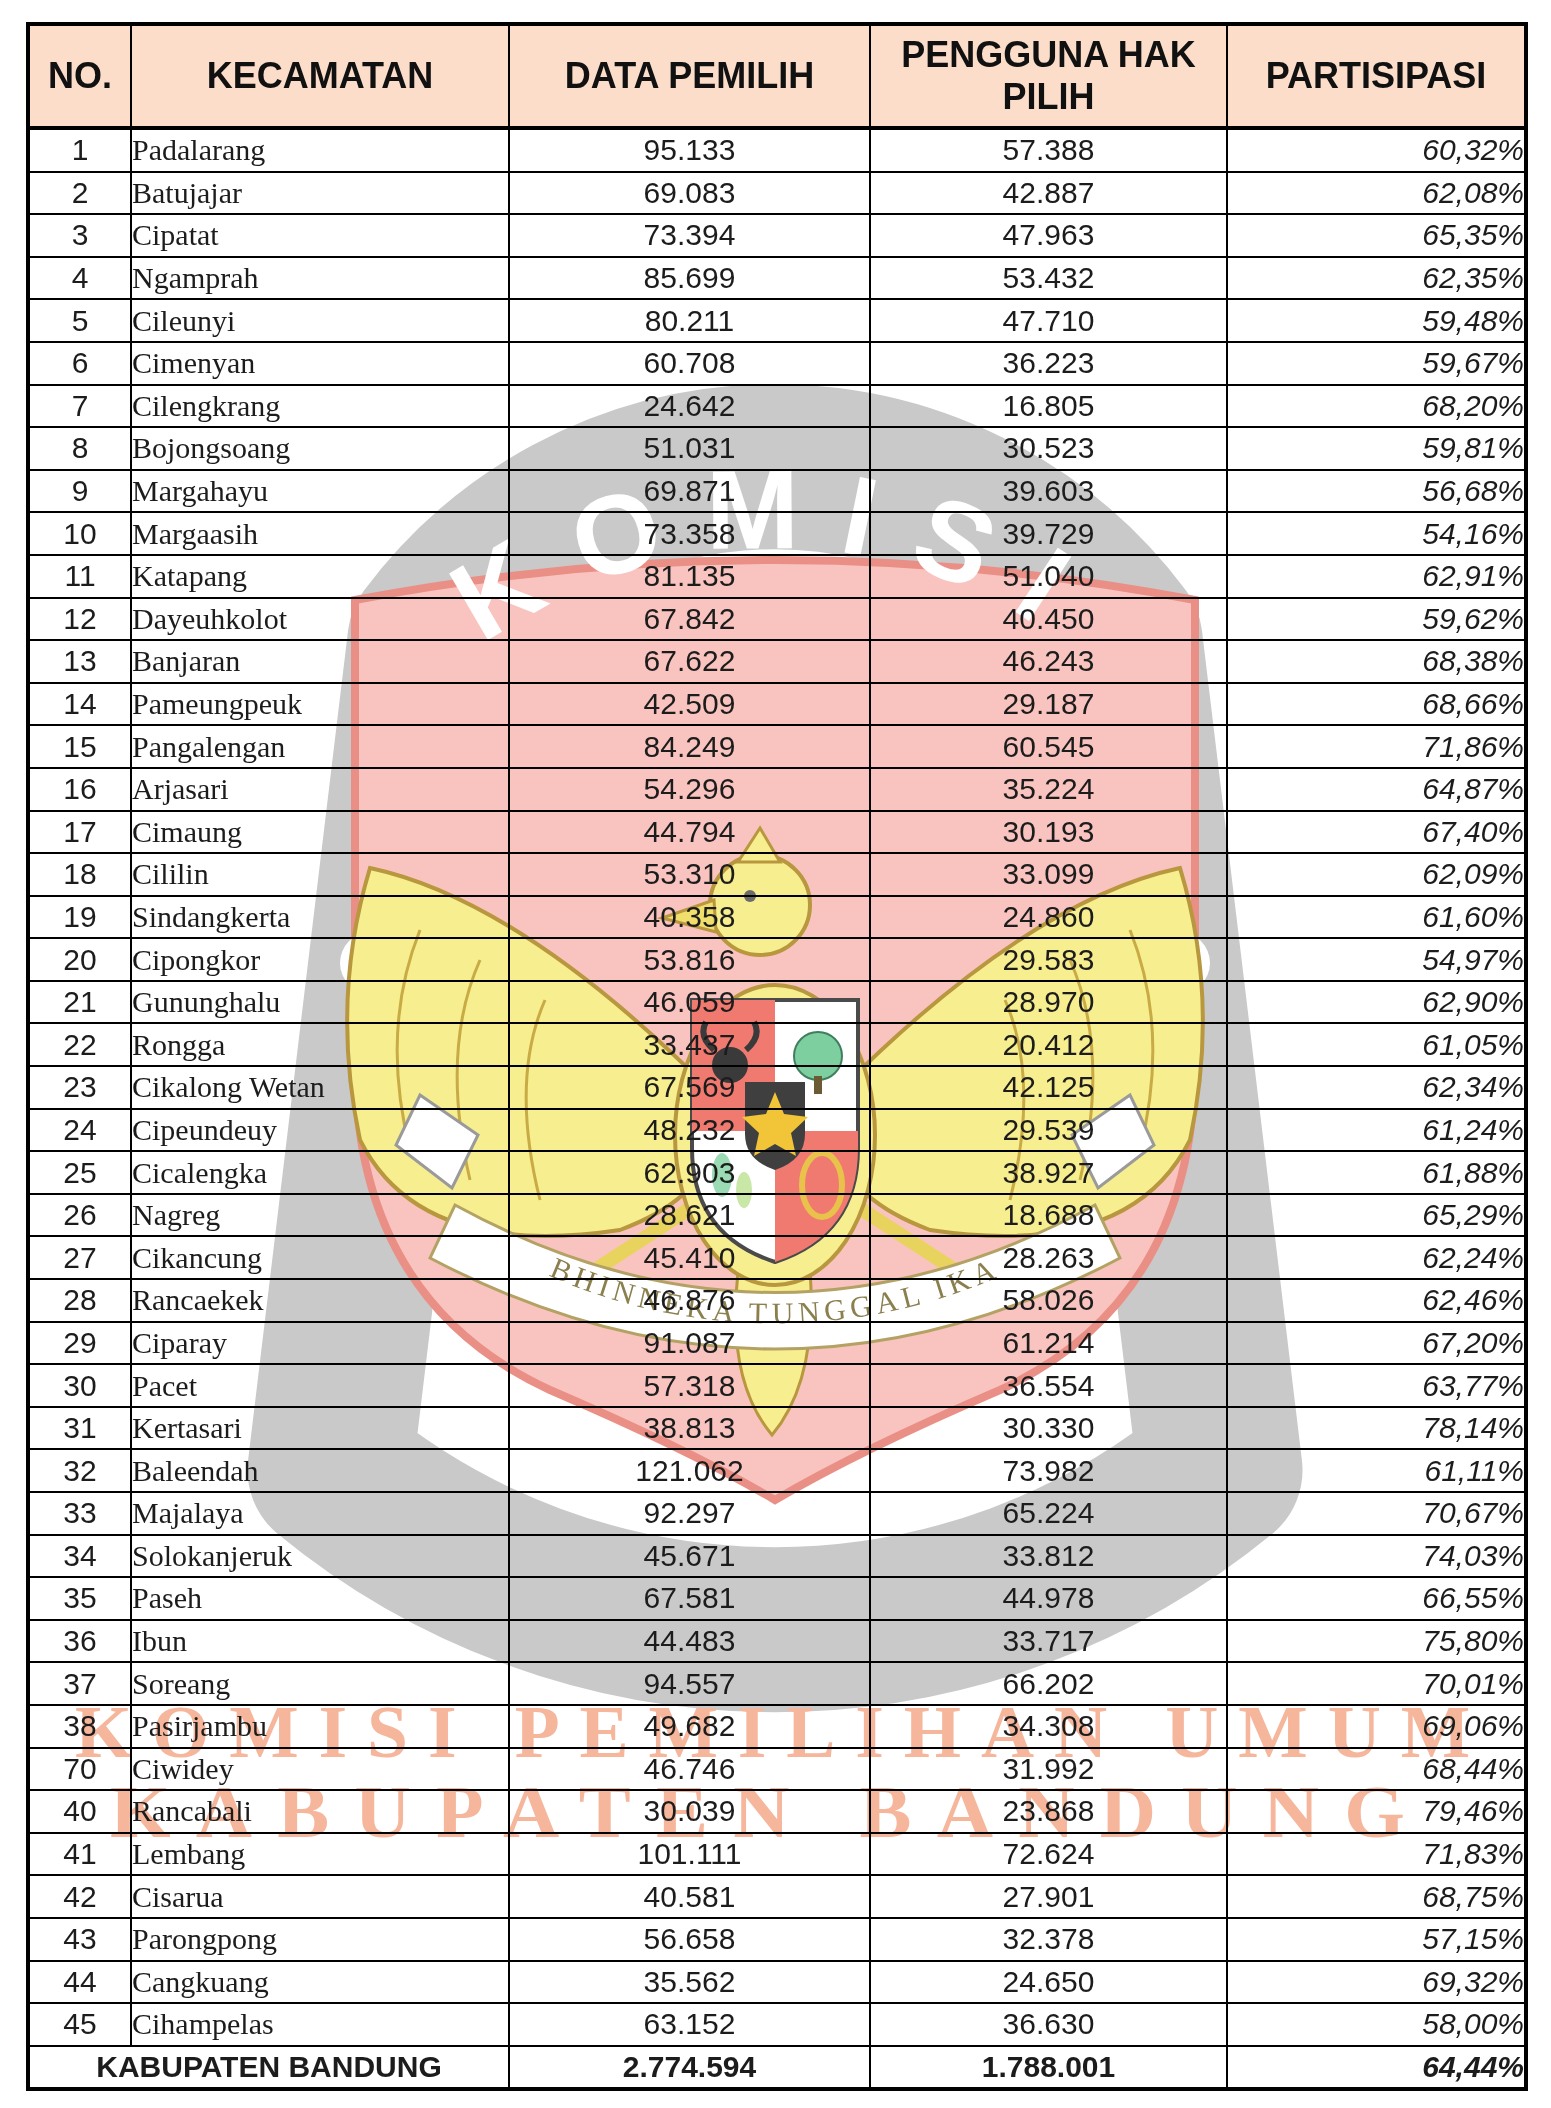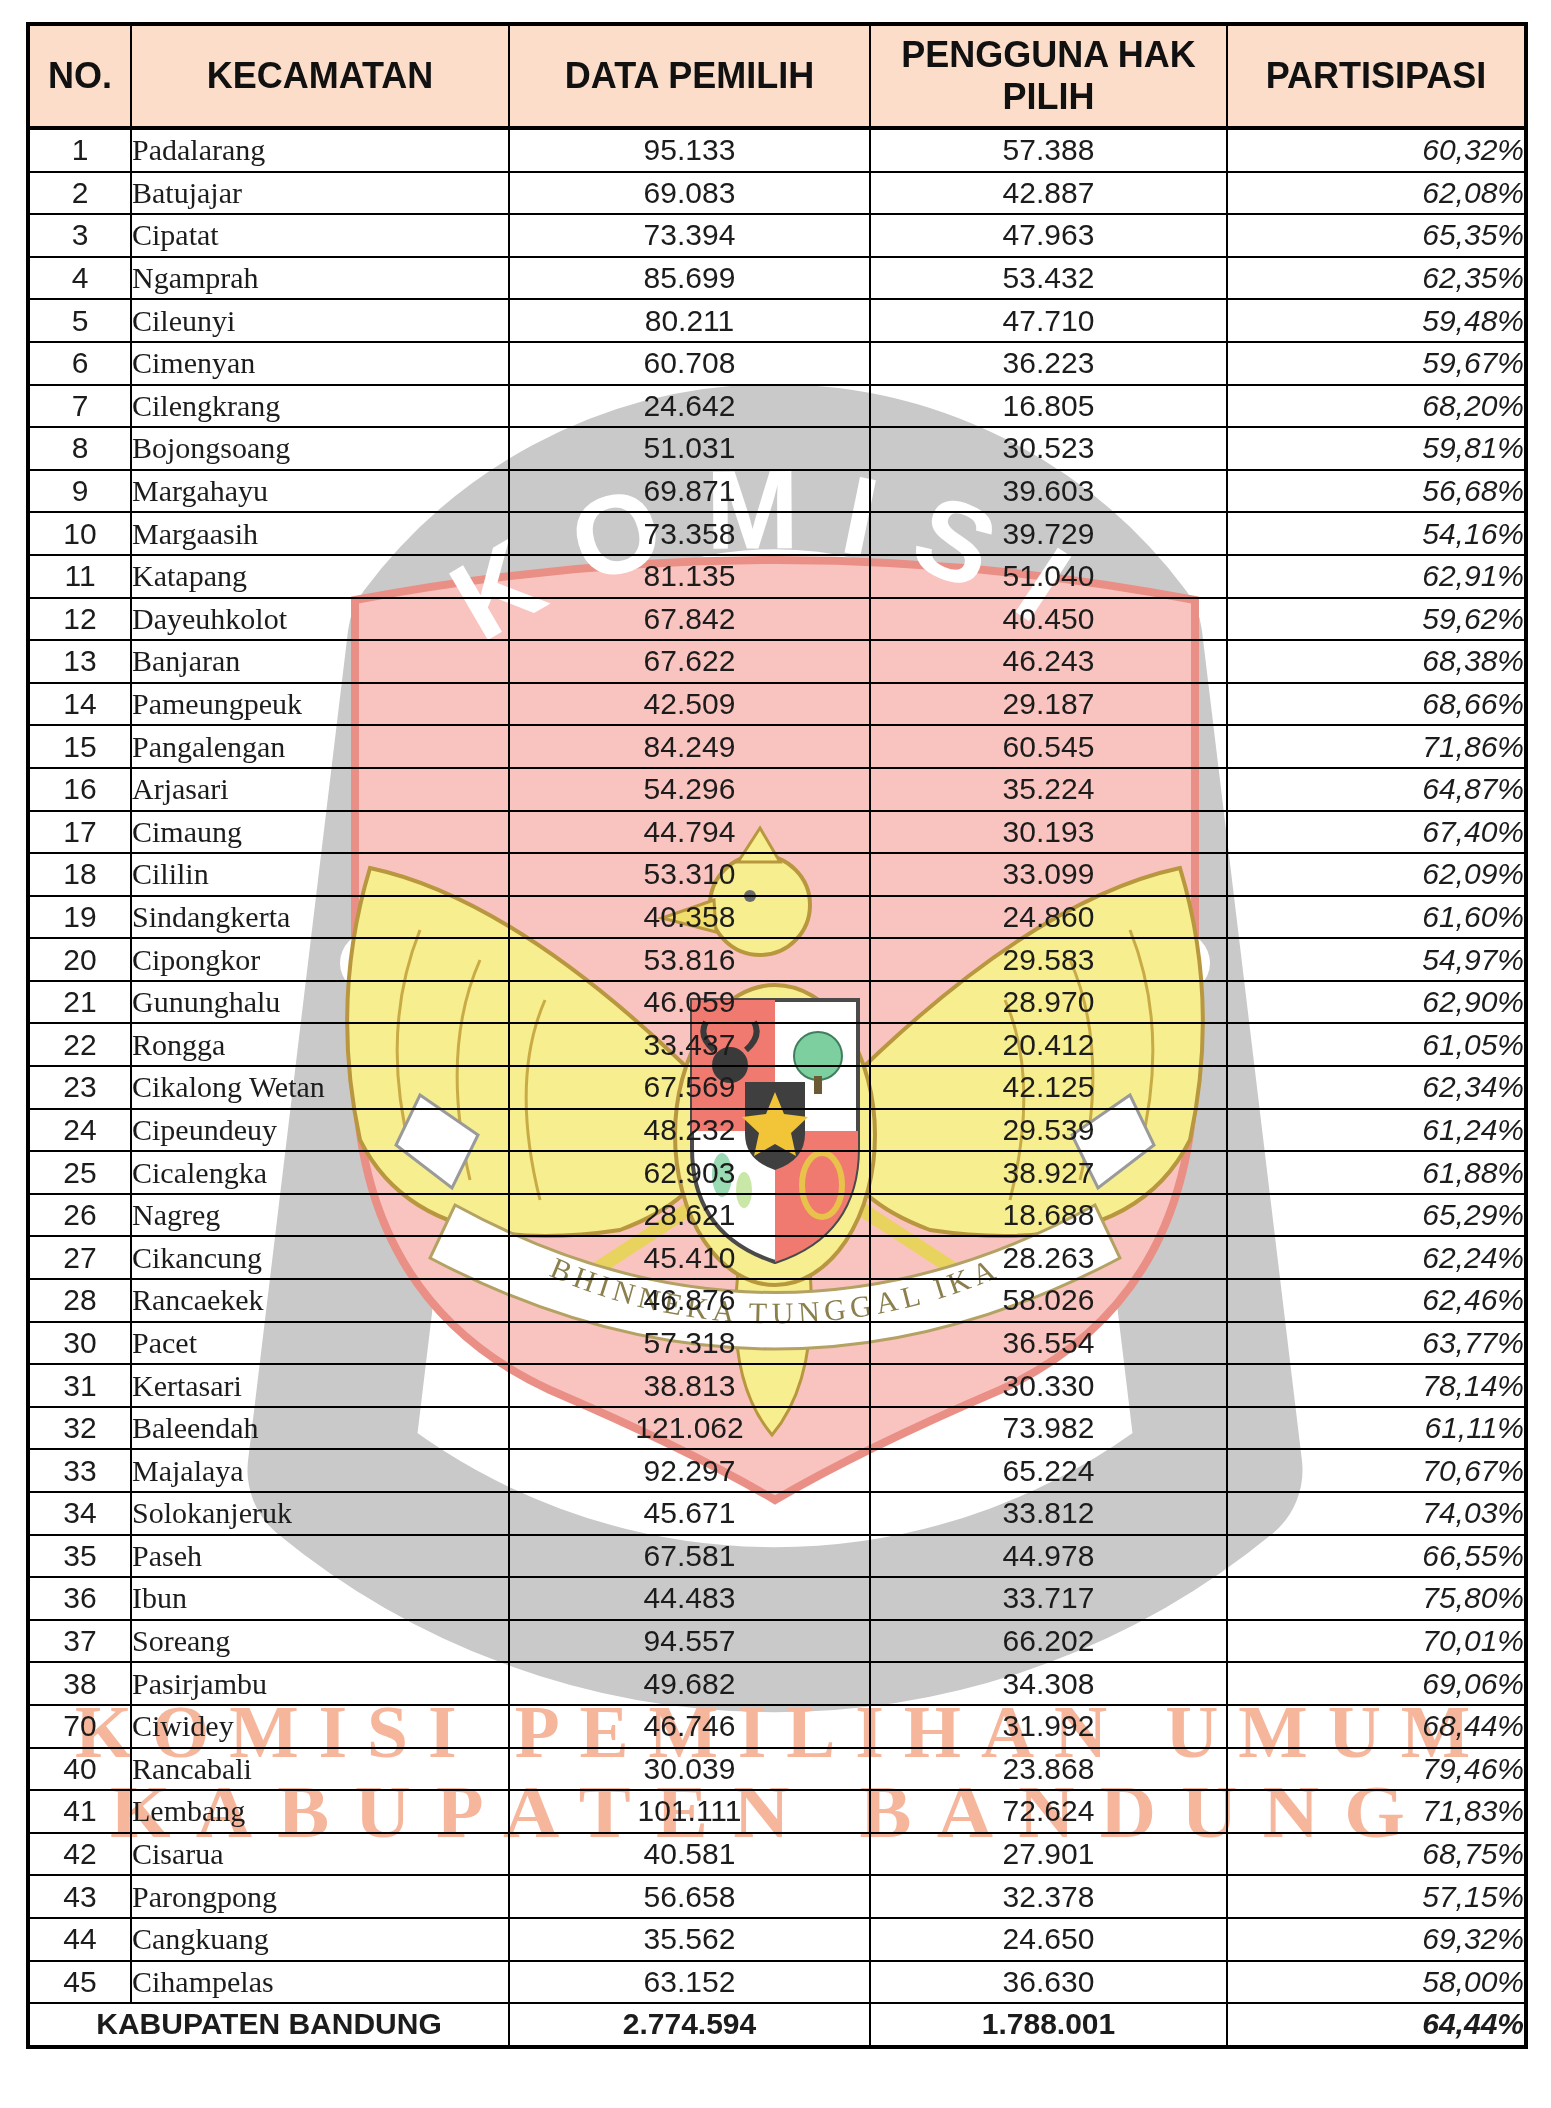--- a/index.html
+++ b/index.html
@@ -315,20 +315,27 @@
           <td class="c-pct">62,24%</td>
         </tr>
         <tr>
           <td class="c-no">28</td>
           <td class="c-kec">Rancaekek</td>
           <td class="c-num">46.876</td>
           <td class="c-num">58.026</td>
           <td class="c-pct">62,46%</td>
         </tr>
         <tr>
+          <td class="c-no">29</td>
+          <td class="c-kec">Ciparay</td>
+          <td class="c-num">91.087</td>
+          <td class="c-num">61.214</td>
+          <td class="c-pct">67,20%</td>
+        </tr>
+        <tr>
           <td class="c-no">30</td>
           <td class="c-kec">Pacet</td>
           <td class="c-num">57.318</td>
           <td class="c-num">36.554</td>
           <td class="c-pct">63,77%</td>
         </tr>
         <tr>
           <td class="c-no">31</td>
           <td class="c-kec">Kertasari</td>
           <td class="c-num">38.813</td>

